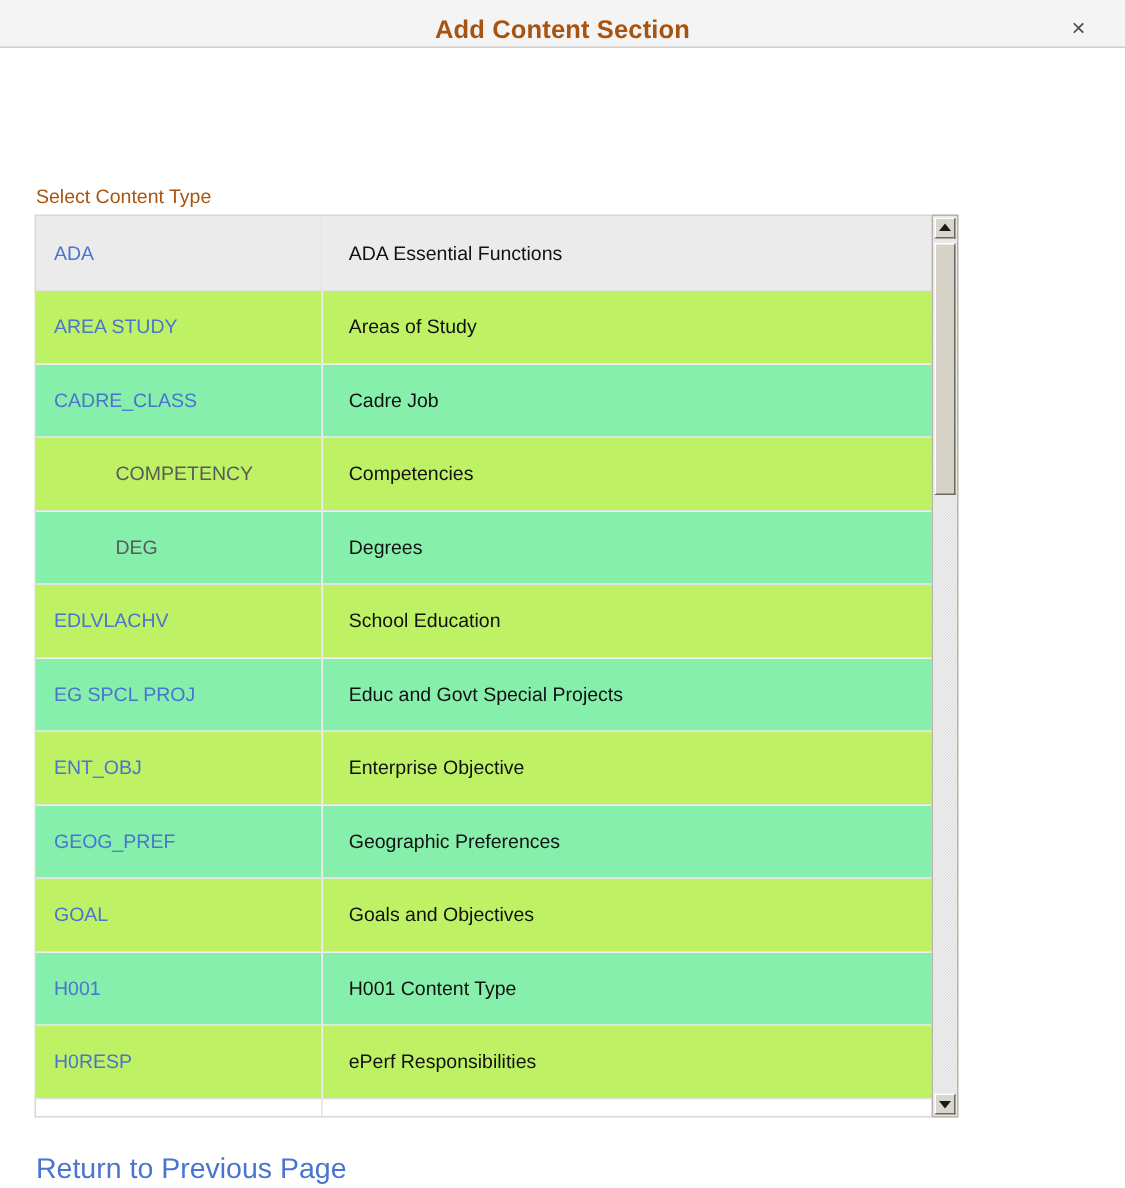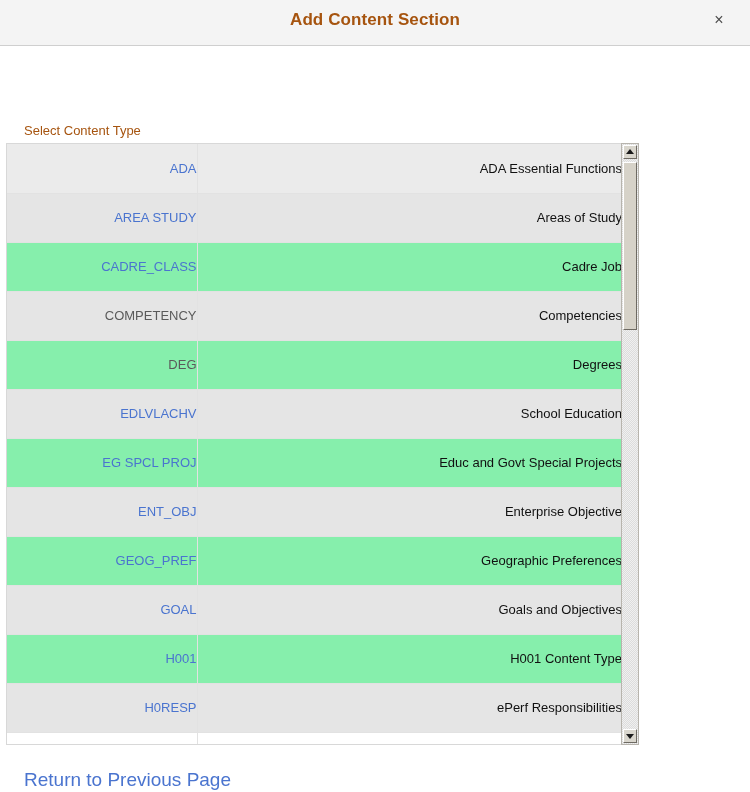--- a/index.html
+++ b/index.html
@@ -14,21 +14,21 @@
     overflow: hidden;
     position: relative;
   }
 
   
   .modal-header {
     position: absolute;
     left: 0;
     top: 0;
     width: 750px;
-    height: 46px;
+    height: 32px;
     background: #f4f4f4;
     border-bottom: 1px solid #cfcfcf;
     box-sizing: border-box;
   }
   .modal-title {
     position: absolute;
     left: 0;
     top: 0;
     width: 750px;
     line-height: 39px;
@@ -66,30 +66,29 @@
     left: 24px;
     top: 83px;
     font-size: 13px;
     font-weight: normal;
     color: #a6540f;
   }
 
   
   .grid-wrap {
     position: absolute;
-    left: 6px;
+    left: 23px;
     top: 103px;
     width: 616px;
     height: 602px;
     border: 1px solid #d8d8d8;
     border-right: none;
     box-sizing: border-box;
     overflow: hidden;
     background: #fff;
-    text-align: right;
   }
   .grid-table {
     width: 100%;
     border-collapse: collapse;
     table-layout: fixed;
   }
   .grid-table tr { height: 49px; }
   .grid-table td {
     border-bottom: 1px solid #e2e2e2;
     border-right: 1px solid #e2e2e2;
@@ -101,34 +100,35 @@
     overflow: hidden;
   }
   .grid-table td.col-code { width: 190px; }
   .grid-table td.col-desc {
     border-right: none;
     padding-left: 18px;
     color: #111111;
   }
   .grid-table tr.row-first td { background: #ebebeb; }
   .grid-table tr.row-odd td  { background: #86efac; }
-  .grid-table tr.row-even td { background: #e5e5e5; }
+  .grid-table tr.row-even td { background: #bef264; }
   .grid-table tr.row-partial td {
     height: 28px;
     border-bottom: none;
     background: #ffffff;
   }
 
   a.code-link {
     color: #4a74cf;
     text-decoration: none;
     cursor: pointer;
   }
   span.code-plain {
     color: #5a5a5a;
+    margin-left: 41px;
   }
 
   
   .scrollbar {
     position: absolute;
     left: 621px;
     top: 103px;
     width: 18px;
     height: 602px;
     background: #ffffff;

